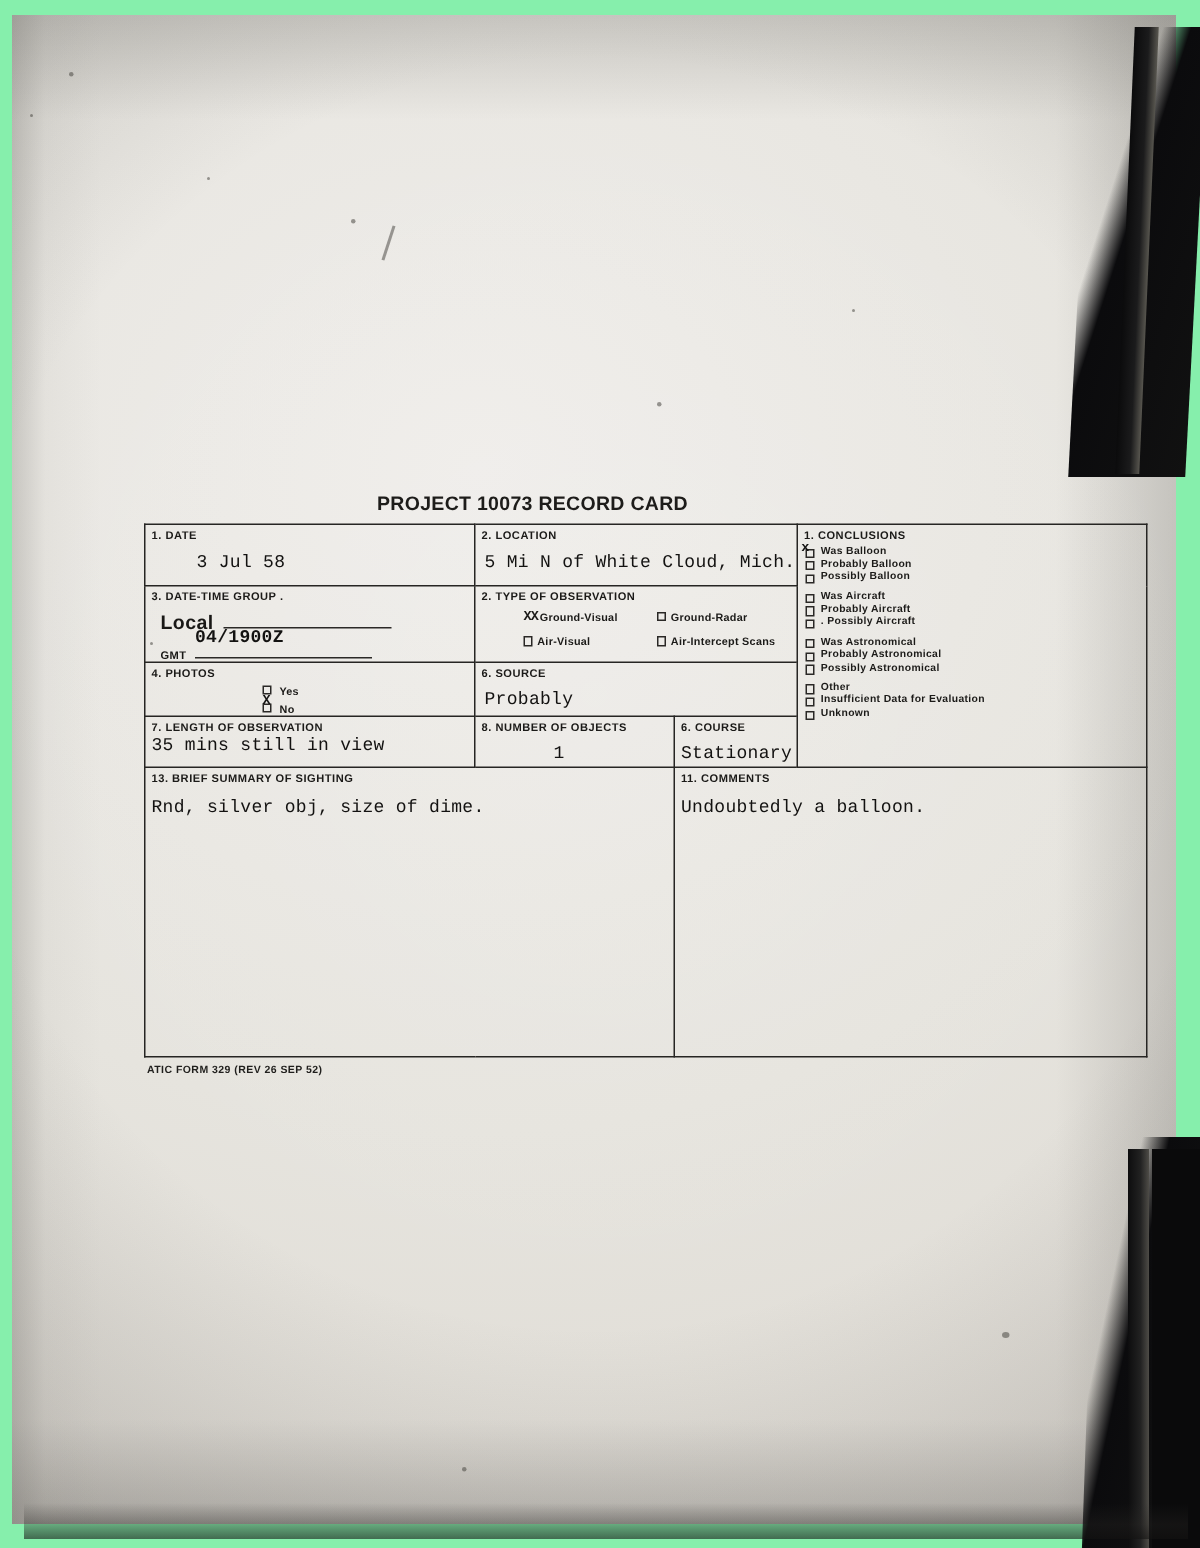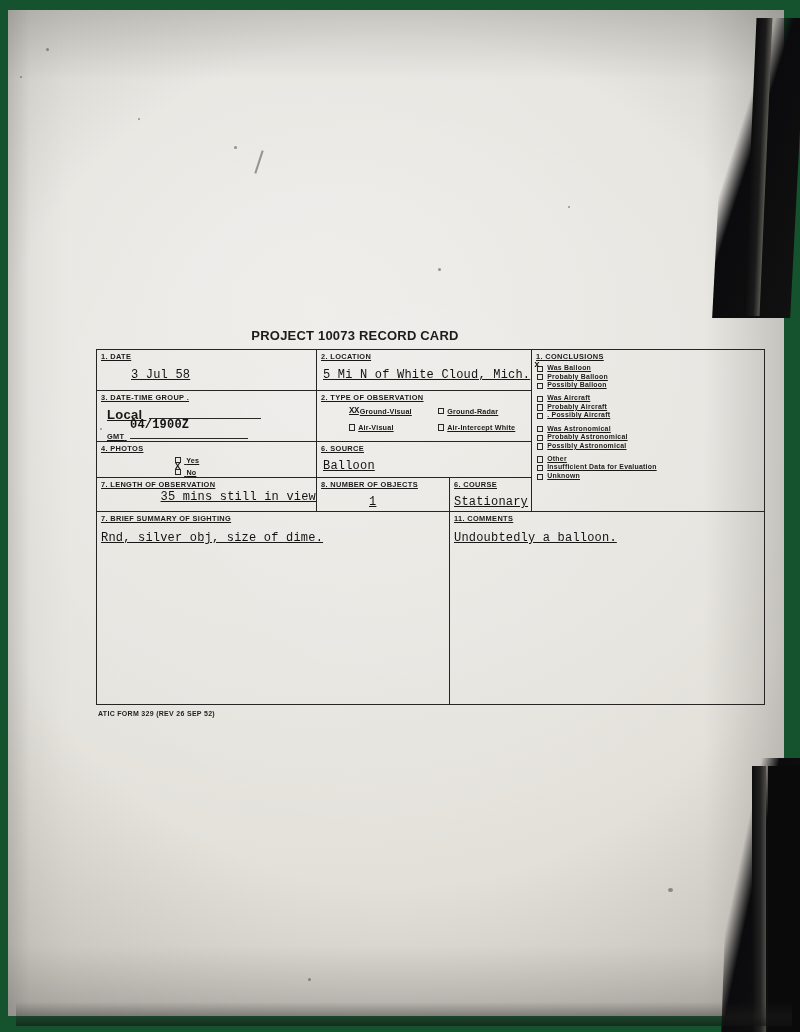--- a/index.html
+++ b/index.html
@@ -12,21 +12,21 @@
     height: 1032px;
     overflow: hidden;
     font-family: "Liberation Sans", sans-serif;
   }
 
   
   #scan {
     position: relative;
     width: 800px;
     height: 1032px;
-    background: #14532d;
+    background: #86efac;
   }
   
   #page {
     position: absolute;
     left: 8px;
     top: 10px;
     width: 776px;
     height: 1006px;
     background: #e9e7e2;
     background-image:
@@ -101,21 +101,20 @@
     text-align: center;
     width: 470px;
     margin: 0 0 6px 24px;
   }
   table.card {
     border-collapse: collapse;
     width: 668px;
     table-layout: fixed;
     color: #191816;
     background: transparent;
-    text-decoration: underline;
   }
   table.card td {
     border: 1px solid #262523;
     vertical-align: top;
     padding: 0;
     position: relative;
   }
   .lbl {
     font-size: 7.4px;
     font-weight: bold;
@@ -375,21 +374,21 @@
                   <span>Ground-Radar</span>
                 </span>
               </div>
               <div class="obs-line" style="margin-top:7px;">
                 <span class="obs-col" style="padding-left:26px;">
                   <span class="sq"></span>
                   <span>Air-Visual</span>
                 </span>
                 <span class="obs-col">
                   <span class="sq"></span>
-                  <span>Air-Intercept White</span>
+                  <span>Air-Intercept Scans</span>
                 </span>
               </div>
             </div>
           </td>
         </tr>
 
         <tr>
           <td style="height:33px;">
             <div class="lbl">4.  PHOTOS</div>
             <div style="padding:3px 0 0 78px; font-size:7.2px; font-weight:bold; letter-spacing:.2px;">
@@ -397,42 +396,42 @@
               <span>Yes</span>
             </div>
             <div style="padding:3px 0 0 78px; font-size:7.2px; font-weight:bold; letter-spacing:.2px; position:relative;">
               <span class="sq"></span>
               <span>No</span>
               <span class="xmark" style="left:78px; top:-3px;">X</span>
             </div>
           </td>
           <td colspan="2">
             <div class="lbl">6.  SOURCE</div>
-            <div class="cellpad typed" style="padding-top:6px; padding-left:6px;">Balloon</div>
+            <div class="cellpad typed" style="padding-top:6px; padding-left:6px;">Probably</div>
           </td>
         </tr>
 
         <tr>
           <td style="height:33px;">
             <div class="lbl">7.  LENGTH OF OBSERVATION</div>
-            <div class="typed" style="padding:1px 0 0 4px; white-space:nowrap;text-align:right;">35 mins still in view</div>
+            <div class="typed" style="padding:1px 0 0 4px; white-space:nowrap;">35 mins still in view</div>
           </td>
           <td>
             <div class="lbl">8.  NUMBER OF OBJECTS</div>
             <div class="typed" style="padding:6px 0 0 52px;">1</div>
           </td>
           <td>
             <div class="lbl">6.  COURSE</div>
             <div class="typed" style="padding:6px 0 0 4px; white-space:nowrap;">Stationary</div>
           </td>
         </tr>
 
         <tr>
           <td colspan="2" style="height:192px;">
-            <div class="lbl">7.   BRIEF SUMMARY OF SIGHTING</div>
+            <div class="lbl">13.   BRIEF SUMMARY OF SIGHTING</div>
             <div class="typed" style="padding:8px 6px 0 4px; line-height:15px;">Rnd, silver obj, size of dime.</div>
           </td>
           <td colspan="2">
             <div class="lbl">11.  COMMENTS</div>
             <div class="typed" style="padding:8px 6px 0 4px; line-height:15px;">Undoubtedly a balloon.</div>
           </td>
         </tr>
       </tbody>
         </table>
 

